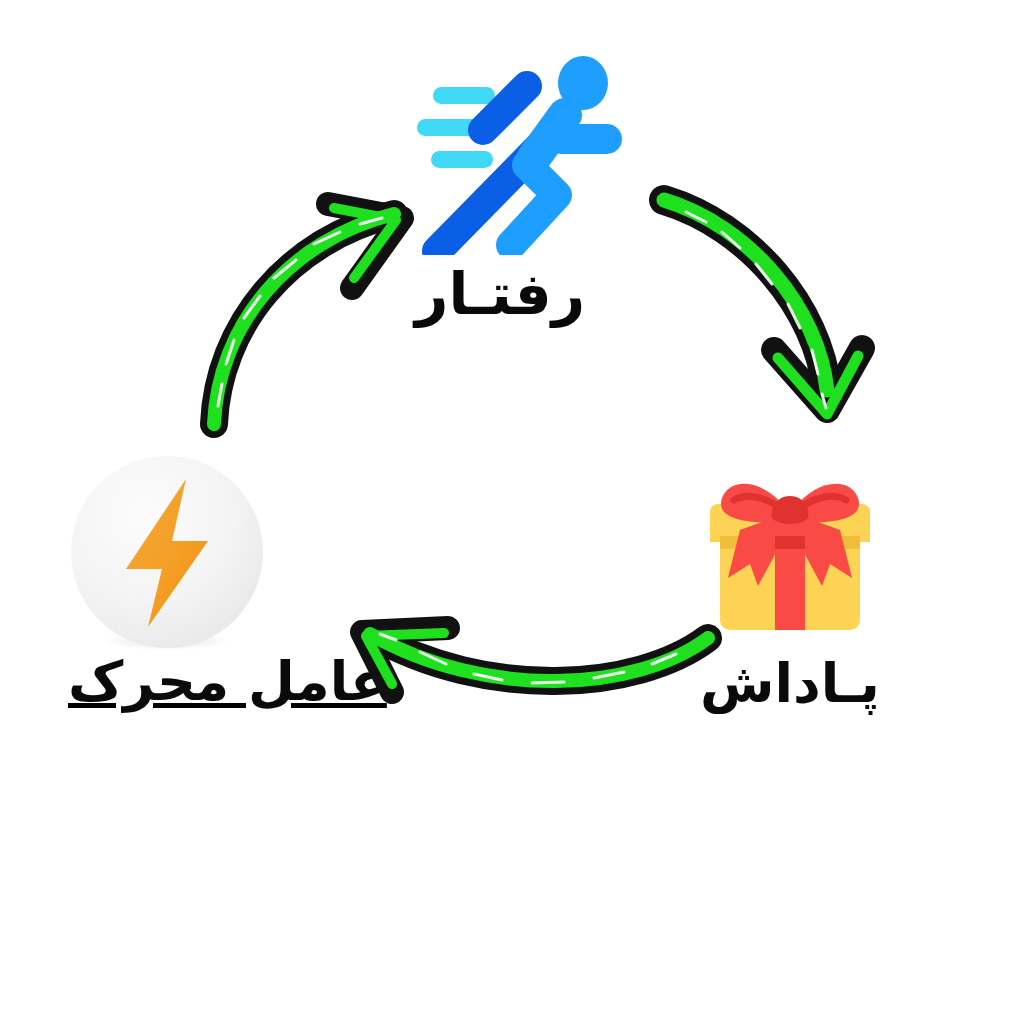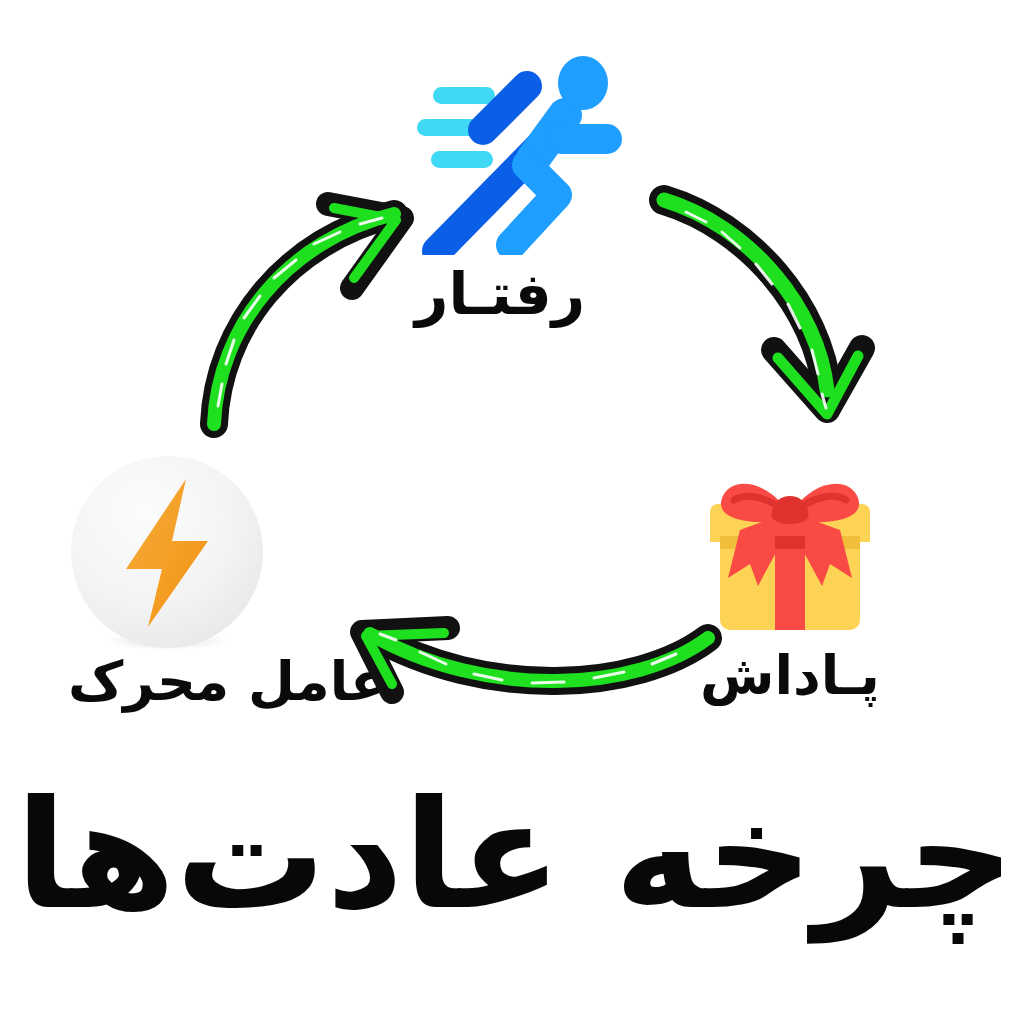--- a/index.html
+++ b/index.html
@@ -59,28 +59,29 @@
     left: 700px;
     top: 468px;
     width: 230px;
   }
   #node-reward .icon-wrap {
     width: 180px;
     height: 175px;
   }
   #node-reward .node-label {
     font-size: 54px;
-    margin-top: 6px;
+    margin-top: 14px;
   }
 
   
   #node-trigger {
     left: 68px;
     top: 455px;
     width: 290px;
+    text-decoration: underline;
   }
   #node-trigger .icon-wrap {
     width: 198px;
     height: 196px;
   }
   #node-trigger .node-label {
     font-size: 54px;
     margin-top: 4px;
   }
 
@@ -259,15 +260,14 @@
           <path d="M48 186 L56 162"></path>
           <path d="M66 140 L82 118"></path>
           <path d="M96 100 L118 82"></path>
           <path d="M136 66 L162 54"></path>
           <path d="M182 46 L204 40"></path>
         </g>
       </g>
     </svg>
   </div>
 
-  <div id="page-title">چرخه عادت‌ها</div>
 
 </div>
 
 </body></html>

